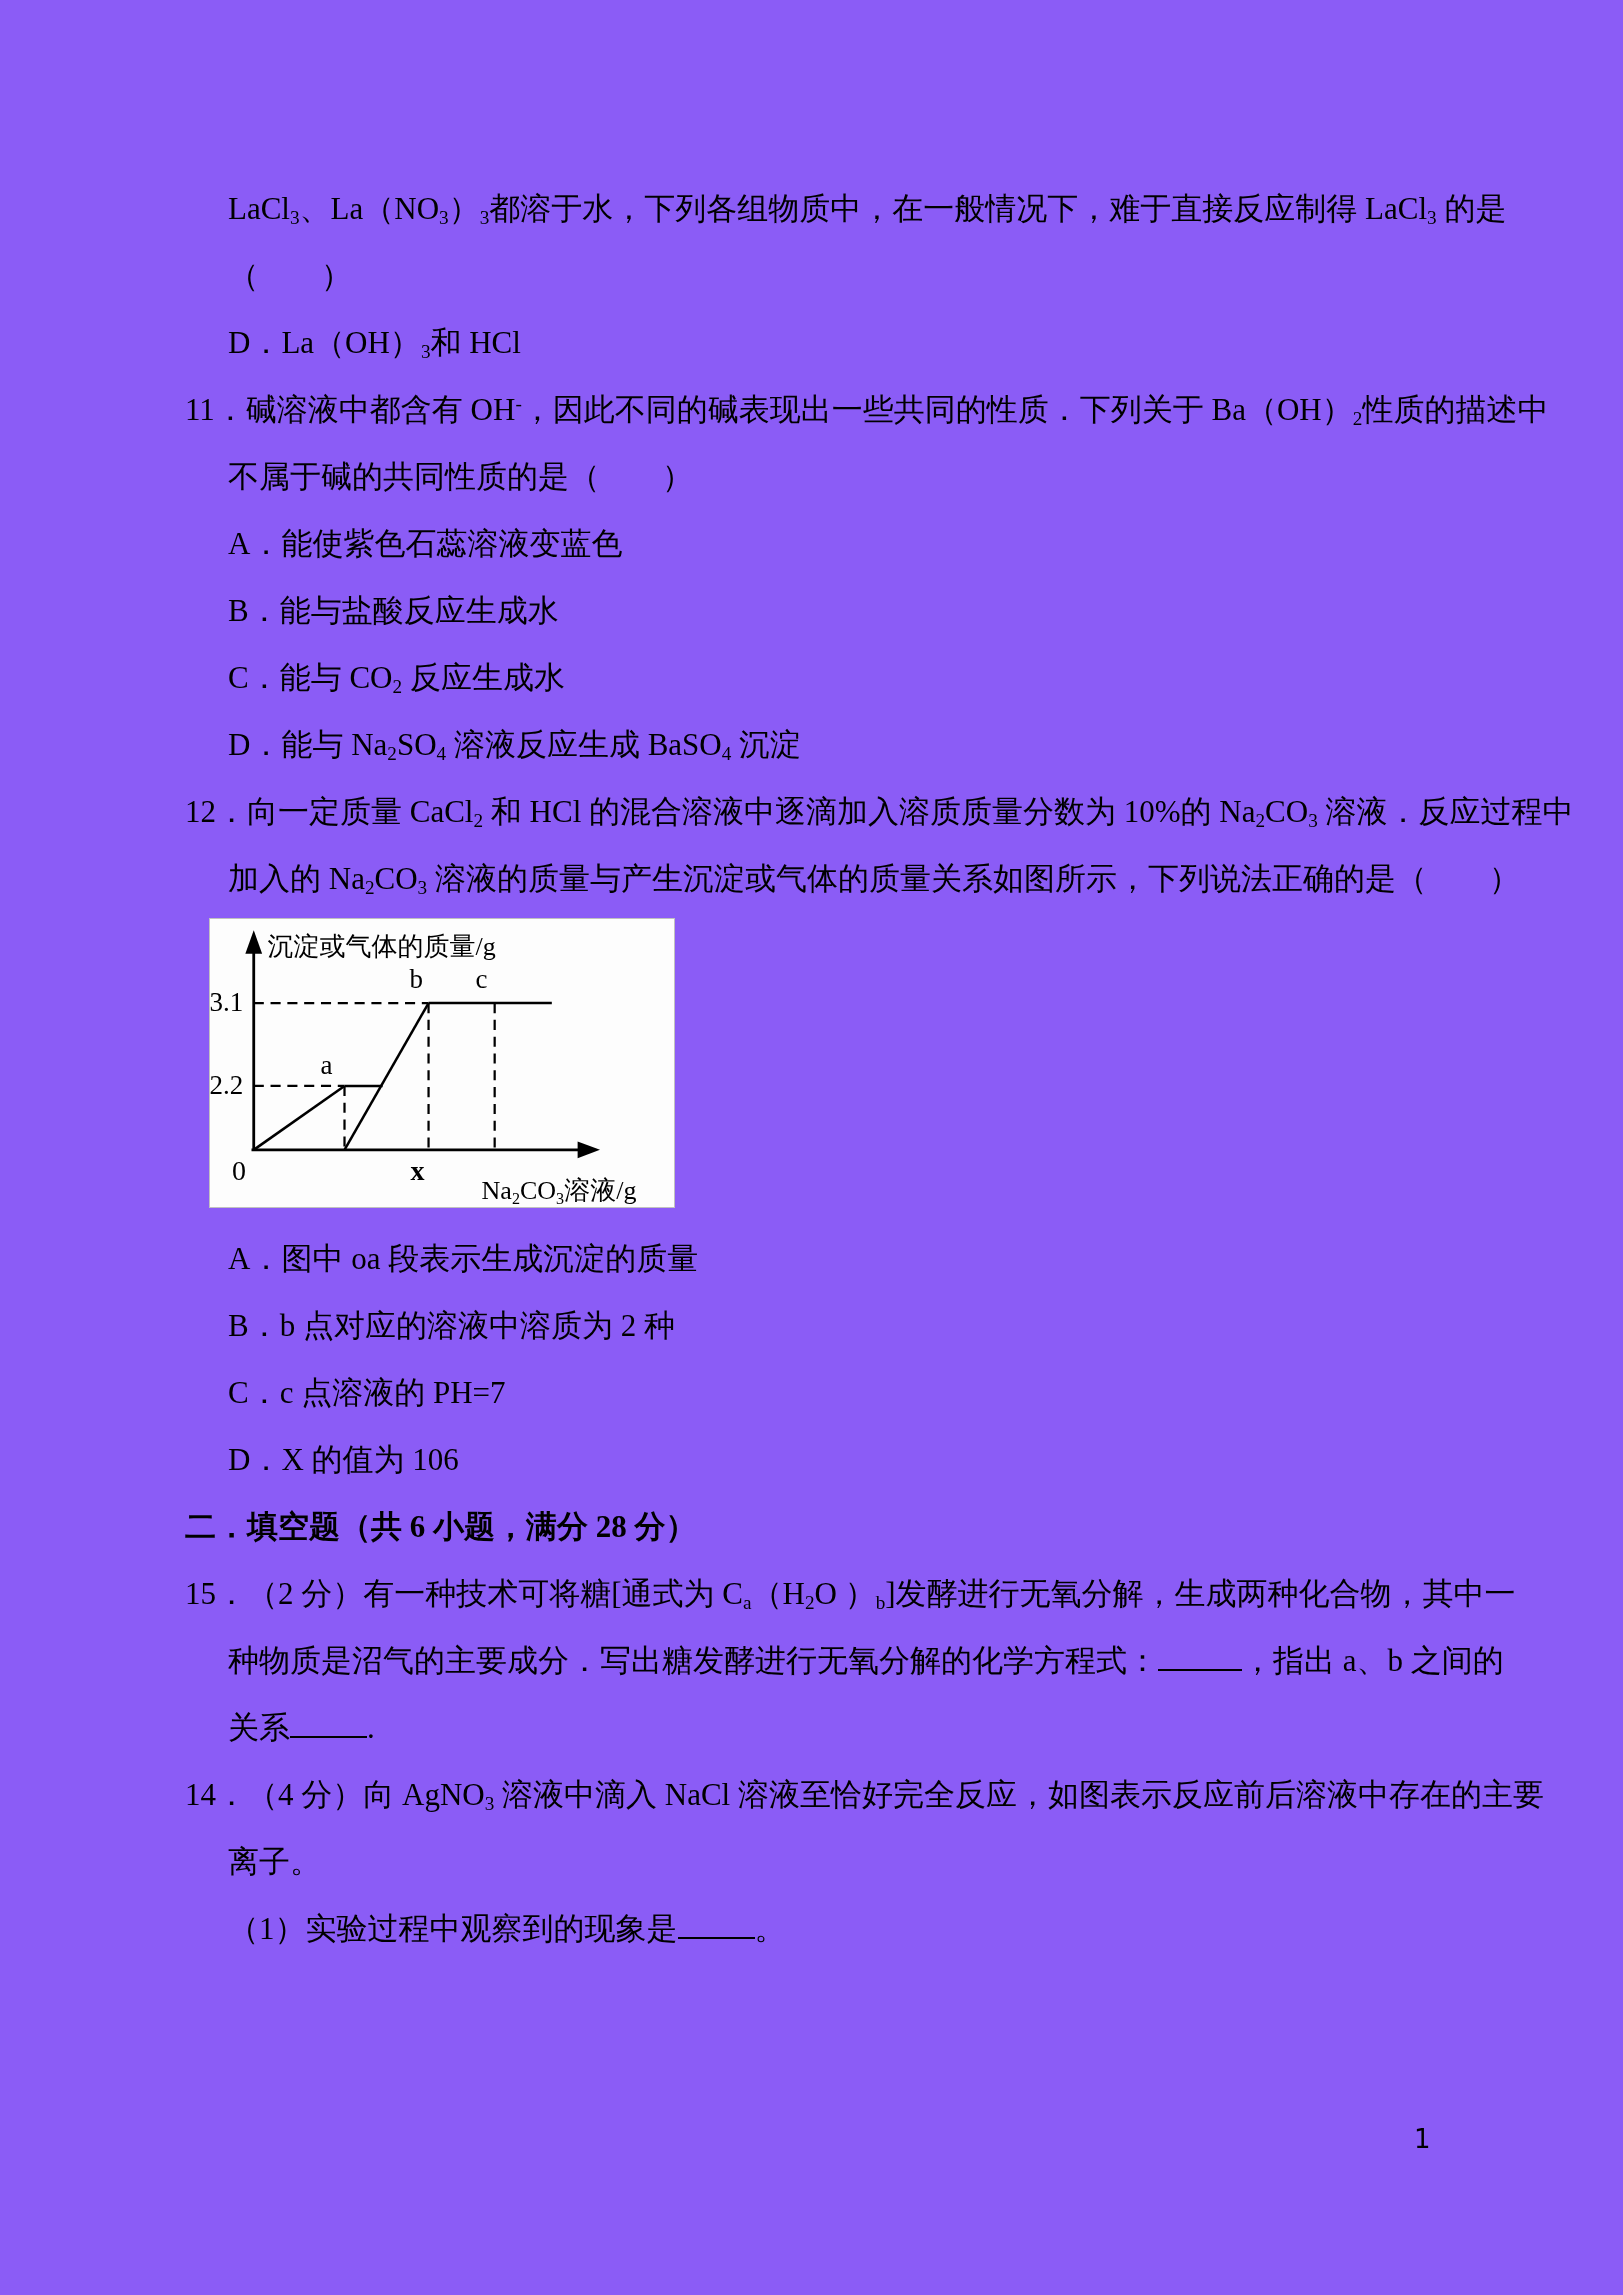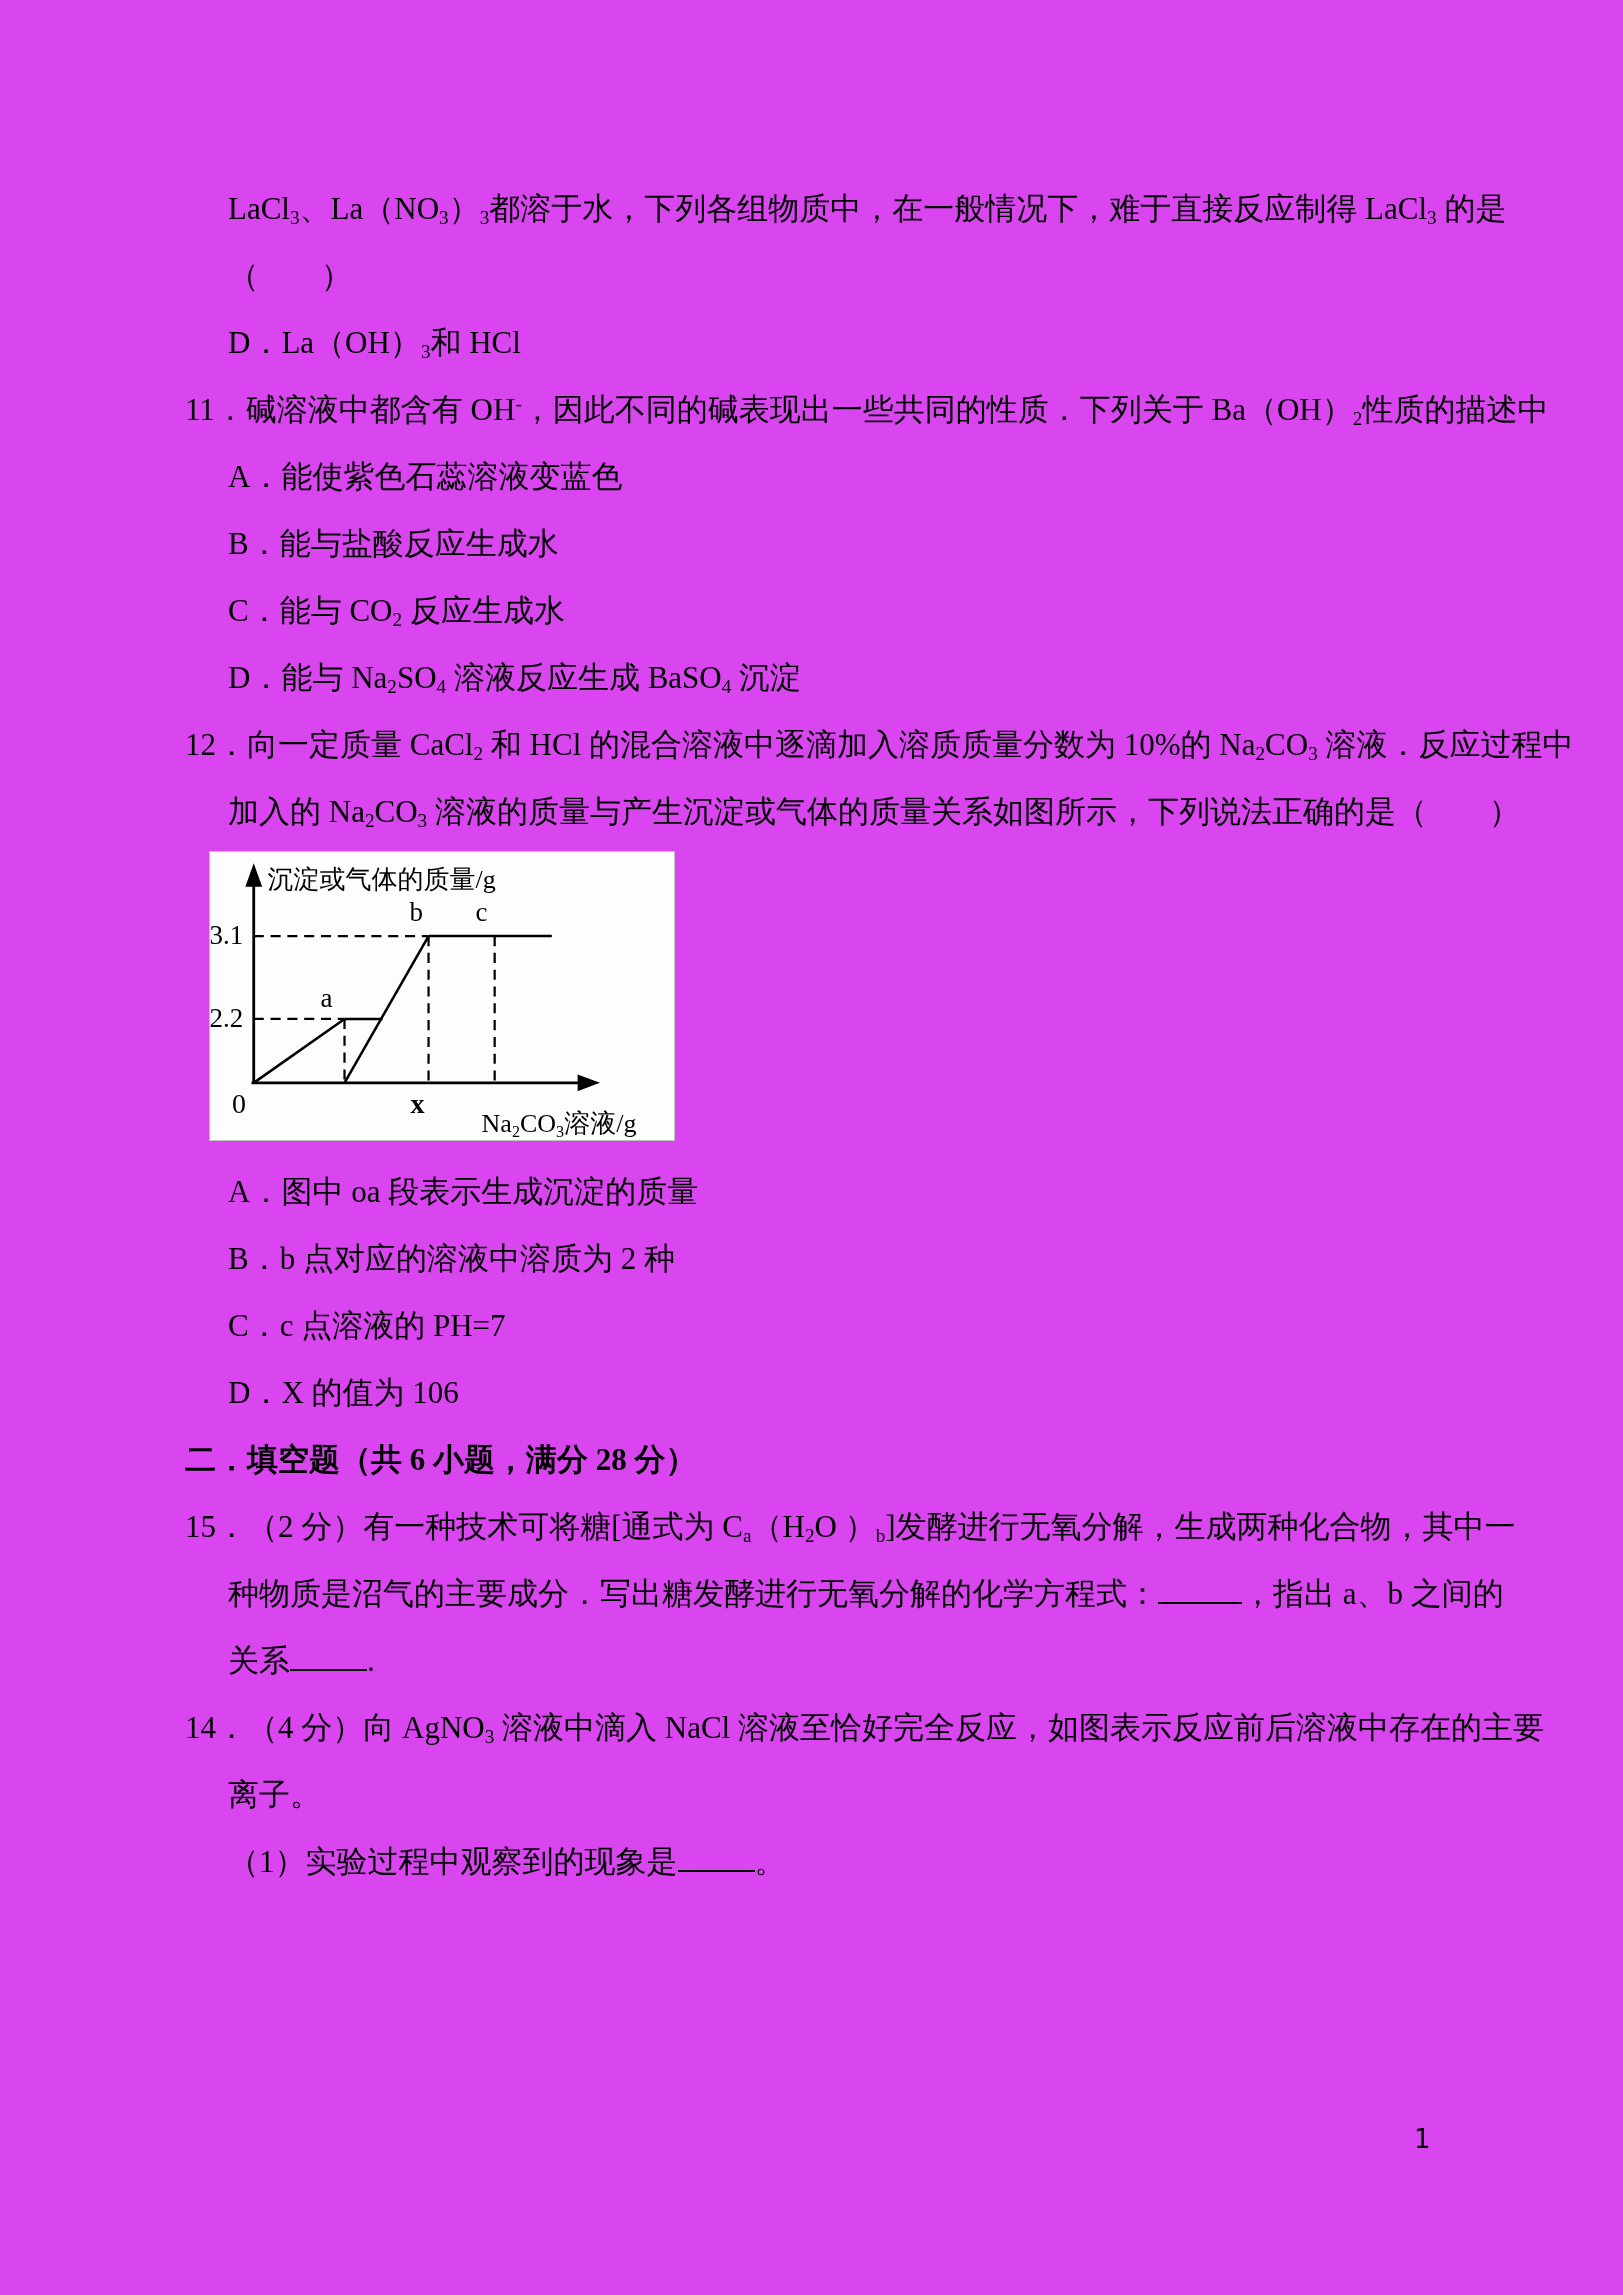--- a/index.html
+++ b/index.html
@@ -1,20 +1,20 @@
 <!DOCTYPE html>
 <html style="font-size:9px"><head>
 <meta charset="utf-8">
 <style>
   html,body{margin:0;padding:0;background:#ffffff;}
   .page{
     position:relative;
     width:1623px;
     height:2295px;
-    background:#d946ef;
+    background:#8b5cf6;
     color:#000;
     font-family:"Liberation Serif","DejaVu Serif",serif;
     font-size:31px;
     overflow:hidden;
   }
   .content{position:absolute;left:185px;top:175px;width:1324px;}
   .ln{line-height:67px;white-space:nowrap;}
   .indent{padding-left:43px;}
   .hang{padding-left:43px;text-indent:-43px;}
   .bold{font-weight:bold;}
@@ -80,20 +80,21 @@
 <div class="page">
   <div class="content">
 
     <div class="ln indent">LaCl<sub>3</sub>、La（NO<sub>3</sub>）<sub>3</sub>都溶于水，下列各组物质中，在一般情况下，难于直接反应制得 LaCl<sub>3</sub> 的是</div>
     <div class="ln indent">（　　）</div>
     <div class="optrow">
       <div><span>D．</span><span>La（OH）<sub>3</sub>和 HCl</span></div>
     </div>
 
     <div class="ln hang"><span>11．</span><span>碱溶液中都含有 OH<sup>-</sup>，因此不同的碱表现出一些共同的性质．下列关于 Ba（OH）<sub>2</sub>性质的描述中</span></div>
+    <div class="ln indent">不属于碱的共同性质的是（　　）</div>
     <div class="ln indent"><span>A．</span><span>能使紫色石蕊溶液变蓝色</span></div>
     <div class="ln indent"><span>B．</span><span>能与盐酸反应生成水</span></div>
     <div class="ln indent"><span>C．</span><span>能与 CO<sub>2</sub> 反应生成水</span></div>
     <div class="ln indent"><span>D．</span><span>能与 Na<sub>2</sub>SO<sub>4</sub> 溶液反应生成 BaSO<sub>4</sub> 沉淀</span></div>
 
     <div class="ln hang"><span>12．</span><span>向一定质量 CaCl<sub>2</sub> 和 HCl 的混合溶液中逐滴加入溶质质量分数为 10%的 Na<sub>2</sub>CO<sub>3</sub> 溶液．反应过程中</span></div>
     <div class="ln indent">加入的 Na<sub>2</sub>CO<sub>3</sub> 溶液的质量与产生沉淀或气体的质量关系如图所示，下列说法正确的是（　　）</div>
 
     <div class="figure">
       <svg class="chart-svg" viewBox="0 0 792 514" xmlns="http://www.w3.org/2000/svg">

